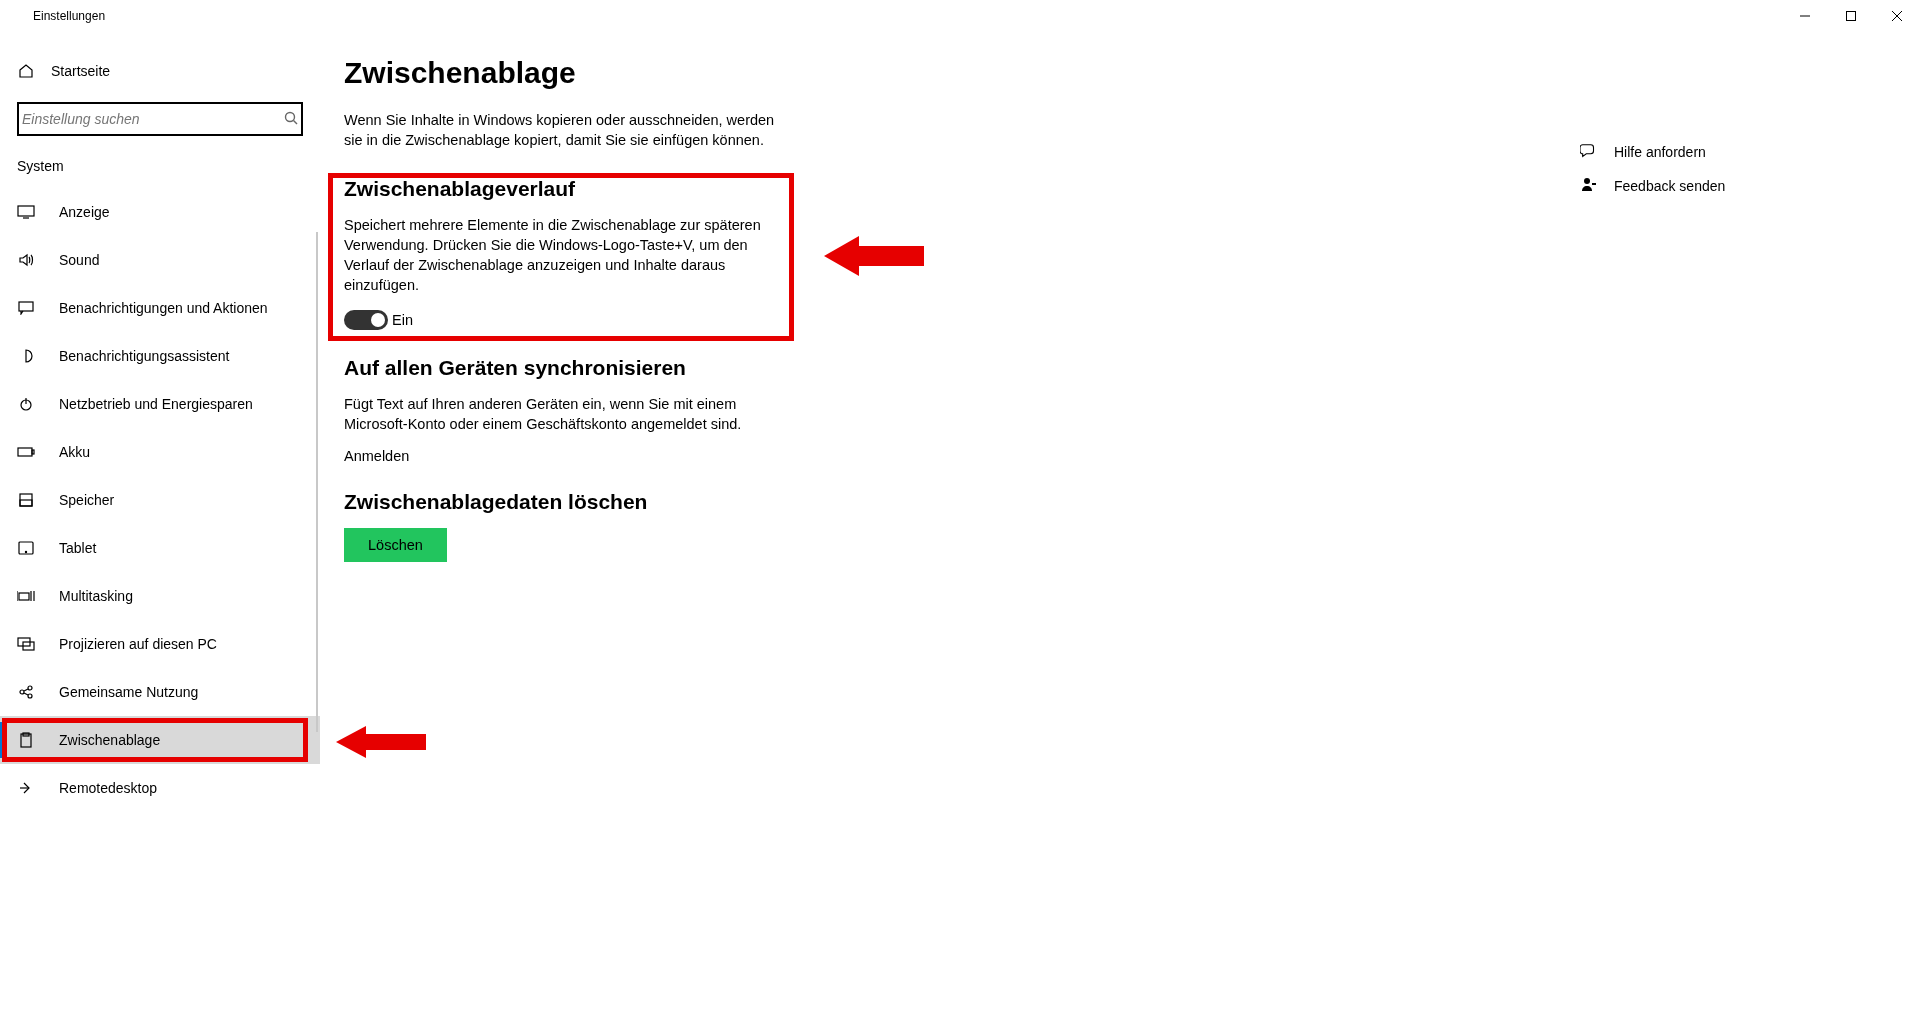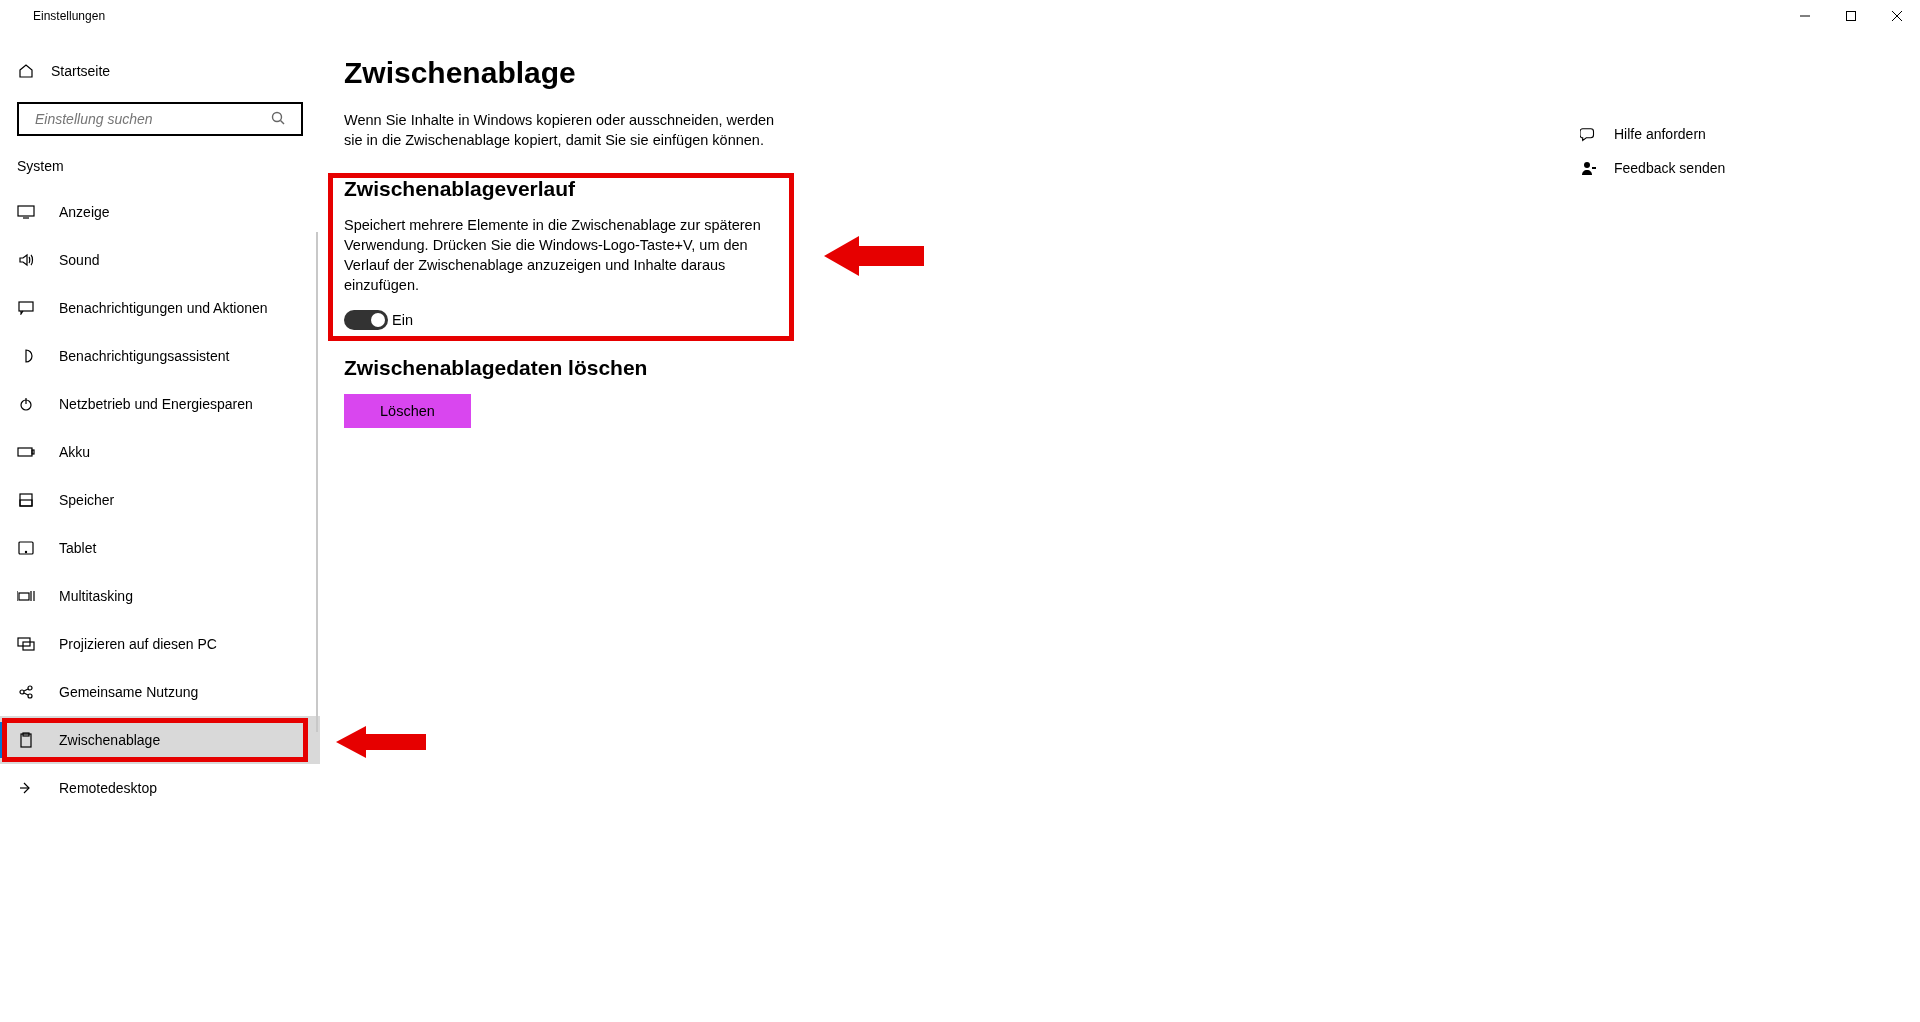--- a/index.html
+++ b/index.html
@@ -46,21 +46,21 @@
       cursor: default;
     }
     .home-row .icon { width: 18px; height: 18px; display:flex; align-items:center; justify-content:center; }
     .home-label { font-size: 14px; }
     .search-box {
       margin: 14px 17px 18px 17px;
       height: 34px;
       border: 2px solid #000;
       display: flex;
       align-items: center;
-      padding: 0 16px;
+      padding: 0 3px;
       background: #fff;
     }
     .search-box input {
       flex: 1;
       border: none;
       outline: none;
       font-size: 14px;
       font-style: italic;
       background: transparent;
     }
@@ -134,35 +134,35 @@
     .toggle .knob {
       position: absolute;
       right: 3px; top: 3px;
       width: 14px; height: 14px;
       border-radius: 50%;
       background: #fff;
     }
     .toggle-label { font-size: 14.5px; }
     .link { color: #000; font-size: 14.5px; cursor: default; }
     .btn {
-      background: #d946ef;
+      background: #22c55e;
       border: none;
-      padding: 9px 36px;
+      padding: 9px 24px;
       font-size: 14.5px;
       cursor: default;
     }
     
     .aside {
       position: absolute;
       right: 80px;
       top: 94px;
       width: 260px;
     }
     .aside-row {
-      display: flex; align-items: flex-start; gap: 16px;
+      display: flex; align-items: flex-end; gap: 16px;
       height: 34px;
       cursor: default;
     }
     .aside-row .icon { width: 18px; height: 18px; display:flex; align-items:center; justify-content:center; }
     
     .redbox {
       position: absolute;
       border: 5px solid #e60000;
       pointer-events: none;
     }
@@ -360,20 +360,25 @@
         <h2>Zwischenablageverlauf</h2>
         <p class="desc">Speichert mehrere Elemente in die Zwischenablage zur späteren Verwendung. Drücken Sie die Windows-Logo-Taste+V, um den Verlauf der Zwischenablage anzuzeigen und Inhalte daraus einzufügen.</p>
         <div class="toggle-row">
           <div class="toggle">
               <div class="knob"></div>
             </div>
           <span class="toggle-label">Ein</span>
         </div>
       </div>
 
+      <div class="section">
+        <h2>Auf allen Geräten synchronisieren</h2>
+        <p class="desc">Fügt Text auf Ihren anderen Geräten ein, wenn Sie mit einem Microsoft-Konto oder einem Geschäftskonto angemeldet sind.</p>
+        <span class="link">Anmelden</span>
+      </div>
 
       <div class="section">
         <h2>Zwischenablagedaten löschen</h2>
         <button class="btn">Löschen</button>
       </div>
     </div>
 
     <div class="aside">
       <div class="aside-row">
         <span class="icon">

